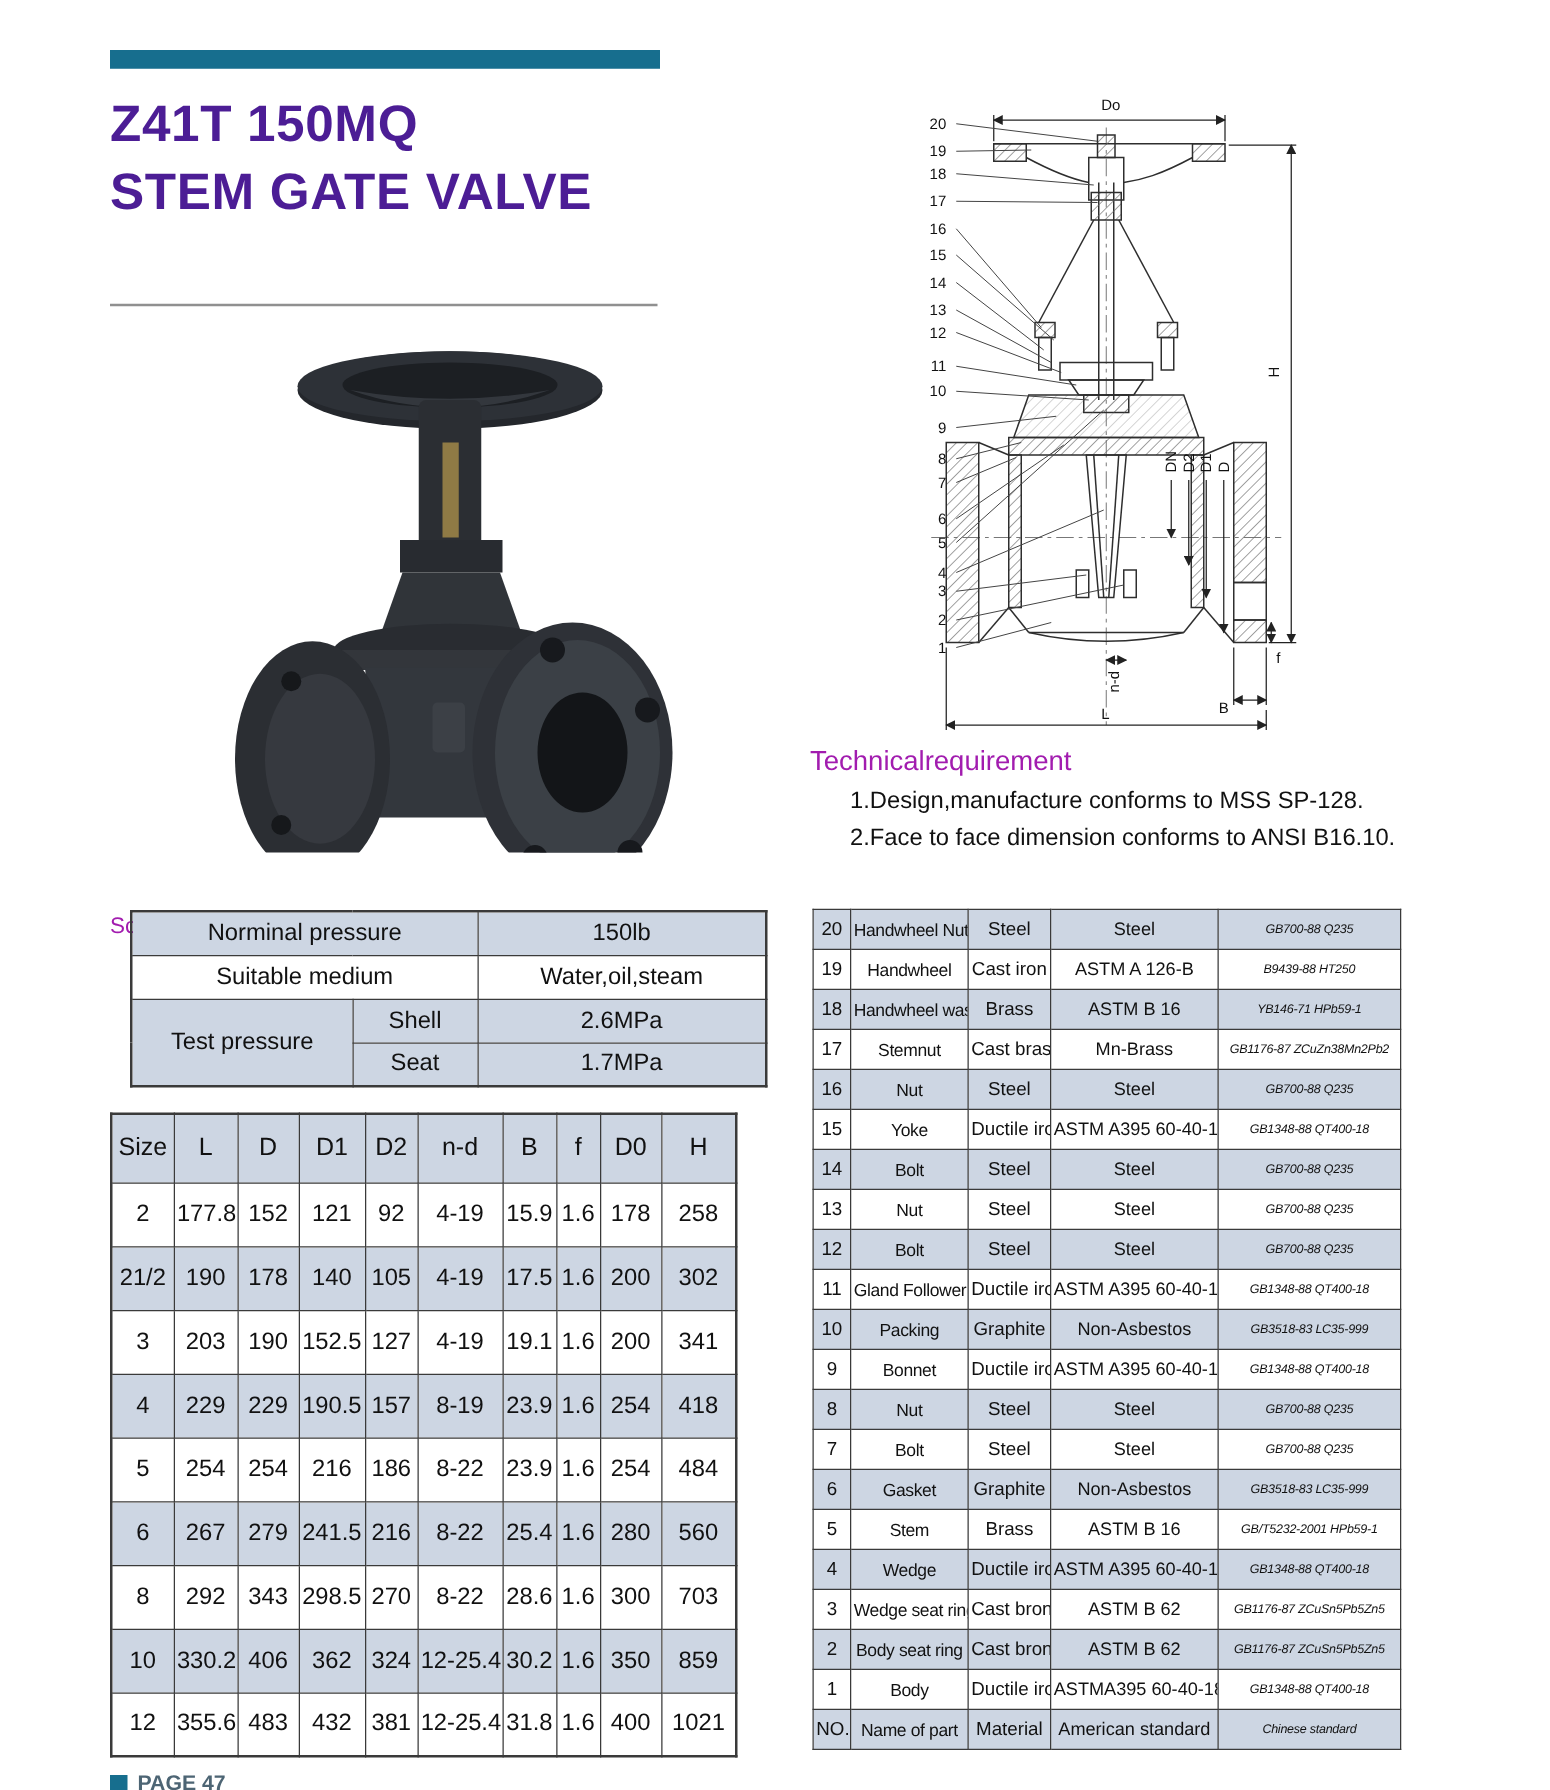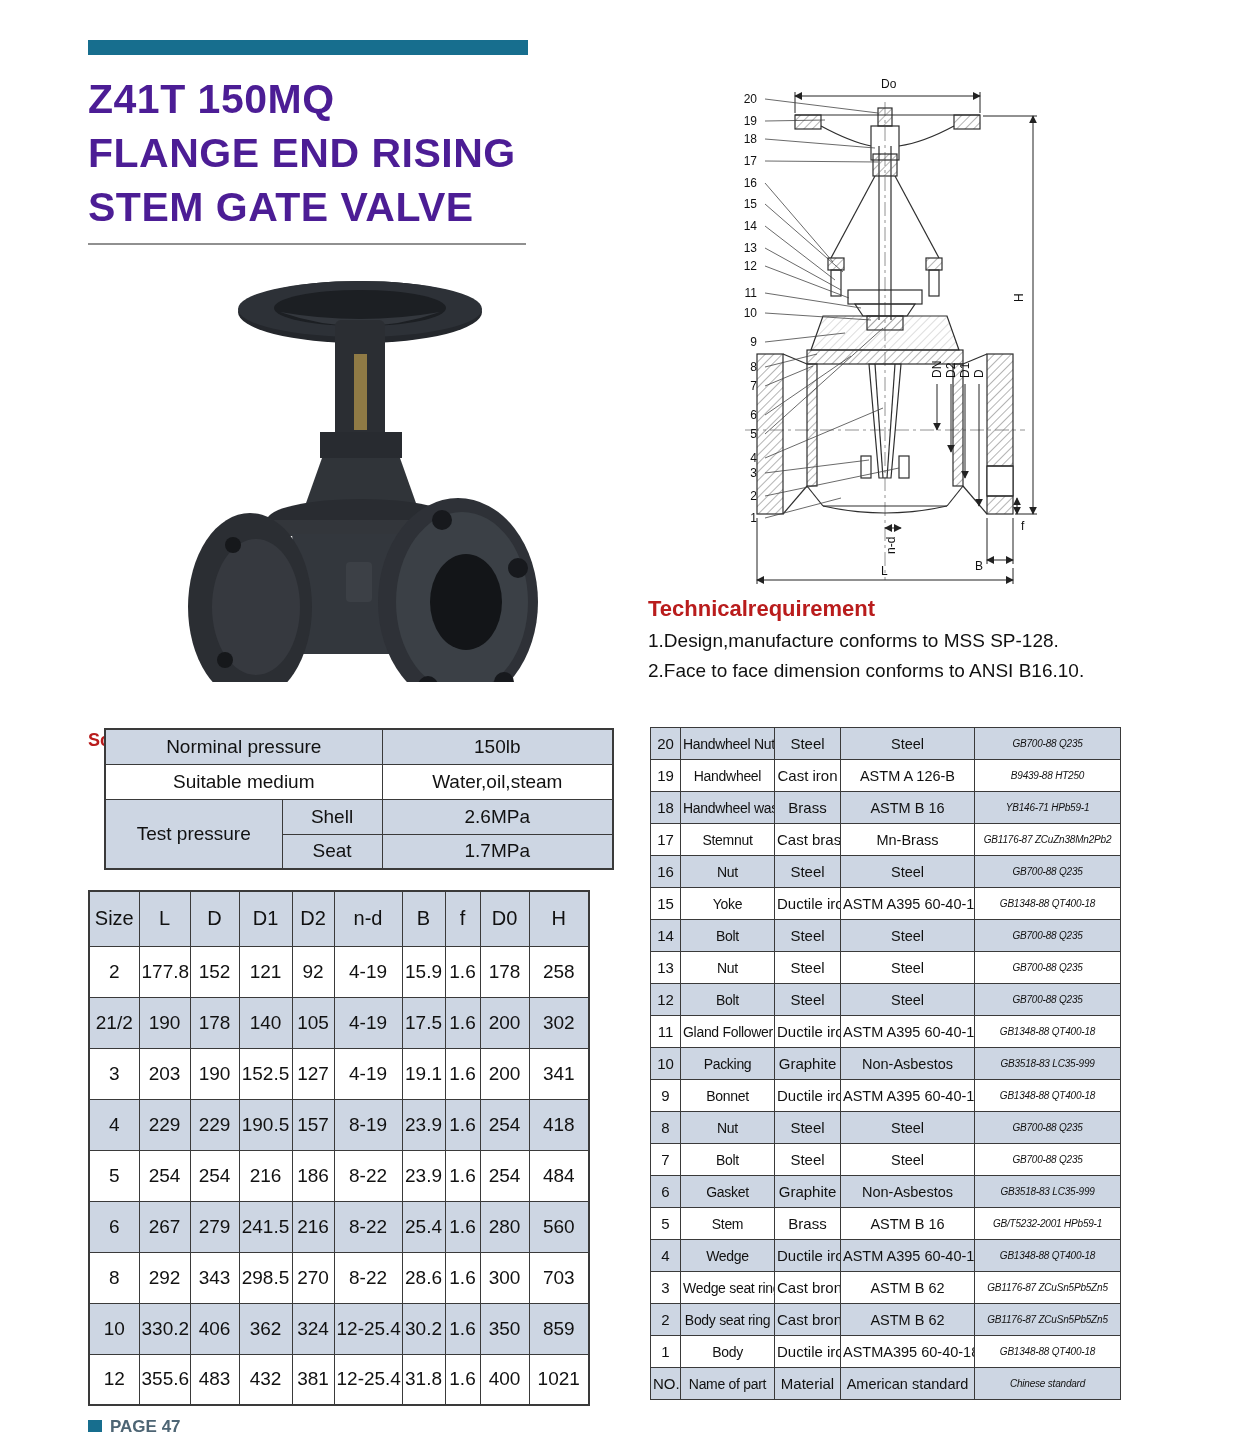--- a/index.html
+++ b/index.html
@@ -4,53 +4,52 @@
 <style>
   html,body{margin:0;padding:0;}
   body{
     position:relative;width:1240px;height:1432px;background:#ffffff;
     font-family:"Liberation Sans", sans-serif;color:#111;overflow:hidden;
   }
   .teal-bar{position:absolute;left:88px;top:40px;width:440px;height:15px;background:#176e8e;}
   .title{position:absolute;left:88px;top:72px;font-size:41px;font-weight:bold;line-height:54px;color:#4c1d95;letter-spacing:.5px;}
   .title-rule{position:absolute;left:88px;top:243px;width:438px;height:2px;background:#909090;}
   .photo-wrap{position:absolute;left:170px;top:262px;width:390px;height:420px;}
-  .section-heading{position:absolute;font-weight:bold;color:#b91c1c;}
+  .section-heading{position:absolute;font-weight:normal;color:#a21caf;}
   #scope-heading{left:88px;top:730px;font-size:18px;}
   #tech-heading{left:648px;top:596px;font-size:22px;}
   table{border-collapse:collapse;table-layout:fixed;}
   td,th{border:1px solid #3a3a3a;text-align:center;vertical-align:middle;font-weight:normal;
         white-space:nowrap;overflow:hidden;padding:0 2px;box-sizing:border-box;}
   .shaded{background:#cdd6e3;}
   
   .scope-table{position:absolute;left:104px;top:728px;width:508px;border:2px solid #3a3a3a;}
   .scope-table td{height:35px;font-size:19px;}
   
   .dim-table{position:absolute;left:88px;top:890px;width:500px;border:2px solid #3a3a3a;}
   .dim-table th{height:55px;font-size:20px;}
   .dim-table td{height:51px;font-size:19px;}
   
   .parts-table{position:absolute;left:650px;top:727px;width:470px;border:1px solid #3a3a3a;}
   .parts-table td{height:32px;font-size:15px;}
   .parts-table td:nth-child(2){font-size:14px;letter-spacing:-.3px;}
   .parts-table td:nth-child(4){font-size:14.5px;}
   .parts-table td:nth-child(5){font-size:10px;letter-spacing:-.2px;font-style:italic;}
-  .tech-items{position:absolute;left:648px;top:626px;font-size:19px;}
+  .tech-items{position:absolute;left:680px;top:626px;font-size:19px;}
   .tech-items div{line-height:30px;}
   .footer{position:absolute;left:88px;top:1417px;font-size:17px;color:#4d6574;font-weight:bold;display:flex;align-items:center;gap:8px;}
   .footer-square{display:inline-block;width:14px;height:14px;background:#176e8e;}
   svg text{font-family:"Liberation Sans", sans-serif;}
 </style>
 </head>
 <body>
 
 <div class="teal-bar"></div>
 <div class="title">
   <div>Z41T 150MQ</div>
-  <div>FLANGE END RISING</div>
   <div>STEM GATE VALVE</div>
 </div>
 <div class="title-rule"></div>
 
 <div class="photo-wrap">
 <svg width="390" height="420" viewBox="0 0 390 420">
 
   <ellipse cx="190" cy="50" rx="122" ry="31" fill="#24272c"></ellipse>
   <ellipse cx="190" cy="47" rx="122" ry="28" fill="#2d3137"></ellipse>
   <ellipse cx="190" cy="46" rx="86" ry="18" fill="#1c1f23"></ellipse>

